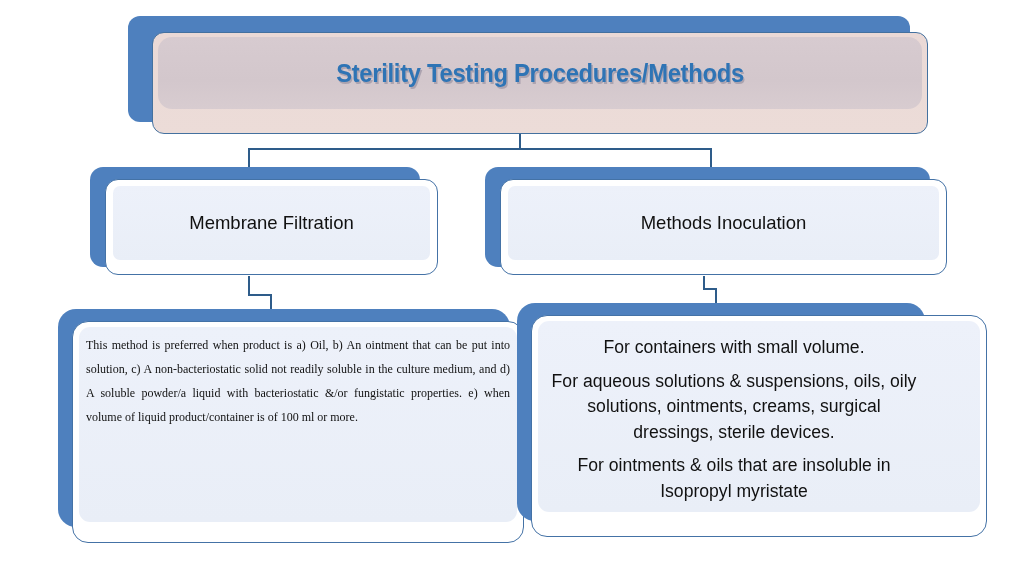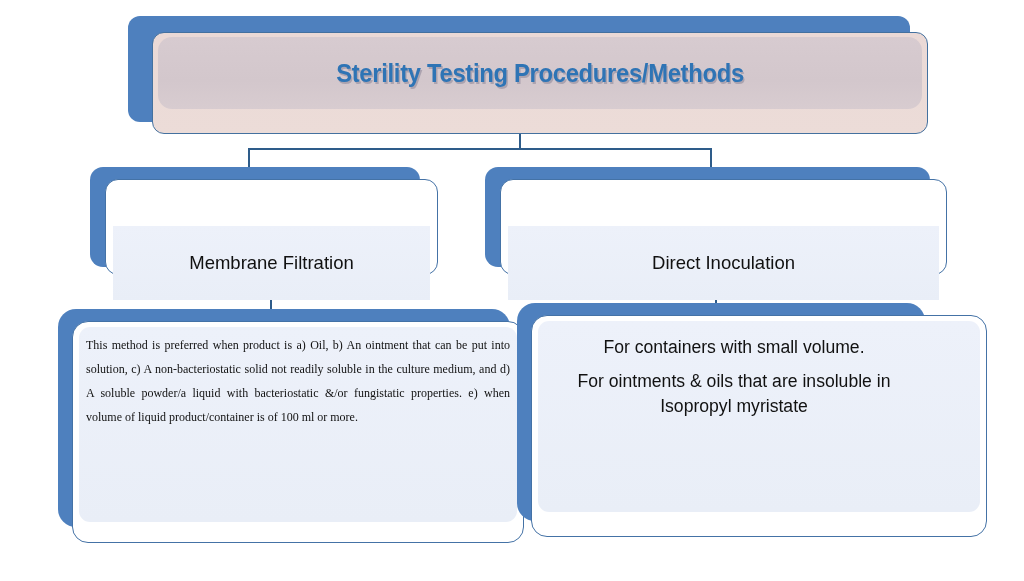--- a/index.html
+++ b/index.html
@@ -93,26 +93,25 @@
     border-radius: 13px;
     background: #ffffff;
     box-sizing: border-box;
   }
   .node2-inner {
     position: absolute;
     left: 7px;
     top: 6px;
     right: 7px;
     height: 74px;
-    border-radius: 0;
+    border-radius: 7px;
     background: linear-gradient(180deg, #edf1fa 0%, #e9eef7 100%);
     display: flex;
     align-items: center;
     justify-content: center;
-    margin-top: 40px;
   }
   .node2-label {
     font-size: 18.5px;
     color: #111111;
     text-align: center;
   }
 
   
   .node3-shadow { border-radius: 18px; }
   .node3-card {
@@ -181,32 +180,33 @@
   <div class="shadow-rect node2-shadow" style="left:90px; top:167px; width:330px; height:100px;"></div>
   <div class="node2-card" style="left:105px; top:179px; width:333px; height:96px;">
     <div class="node2-inner">
       <span class="node2-label">Membrane Filtration</span>
     </div>
   </div>
 
   <div class="shadow-rect node2-shadow" style="left:485px; top:167px; width:445px; height:100px;"></div>
   <div class="node2-card" style="left:500px; top:179px; width:447px; height:96px;">
     <div class="node2-inner">
-      <span class="node2-label">Direct Inoculation</span>
+      <span class="node2-label">Methods Inoculation</span>
     </div>
   </div>
 
   <div class="shadow-rect node3-shadow" style="left:58px; top:309px; width:452px; height:218px;"></div>
   <div class="node3-card" style="left:72px; top:321px; width:452px; height:222px;">
     <div class="node3-inner" style="height:195px;"></div>
     <div class="node3-text just-text" style="left:13px; top:11px; width:424px;">This method is preferred when product is a) Oil, b) An ointment that can be put into solution, c) A non-bacteriostatic solid not readily soluble in the culture medium, and d) A soluble powder/a liquid with bacteriostatic &amp;/or fungistatic properties. e) when volume of liquid product/container is of 100 ml or more.</div>
   </div>
 
   <div class="shadow-rect node3-shadow" style="left:517px; top:303px; width:408px; height:218px;"></div>
   <div class="node3-card" style="left:531px; top:315px; width:456px; height:222px;">
     <div class="node3-inner" style="height:191px;"></div>
     <div class="node3-text center-text" style="left:14px; top:19px; width:376px;">
       <p>For containers with small volume.</p>
+      <p>For aqueous solutions &amp; suspensions, oils, oily solutions, ointments, creams, surgical dressings, sterile devices.</p>
       <p>For ointments &amp; oils that are insoluble in Isopropyl myristate</p>
     </div>
   </div>
 
 </div>
 
 </body></html>

